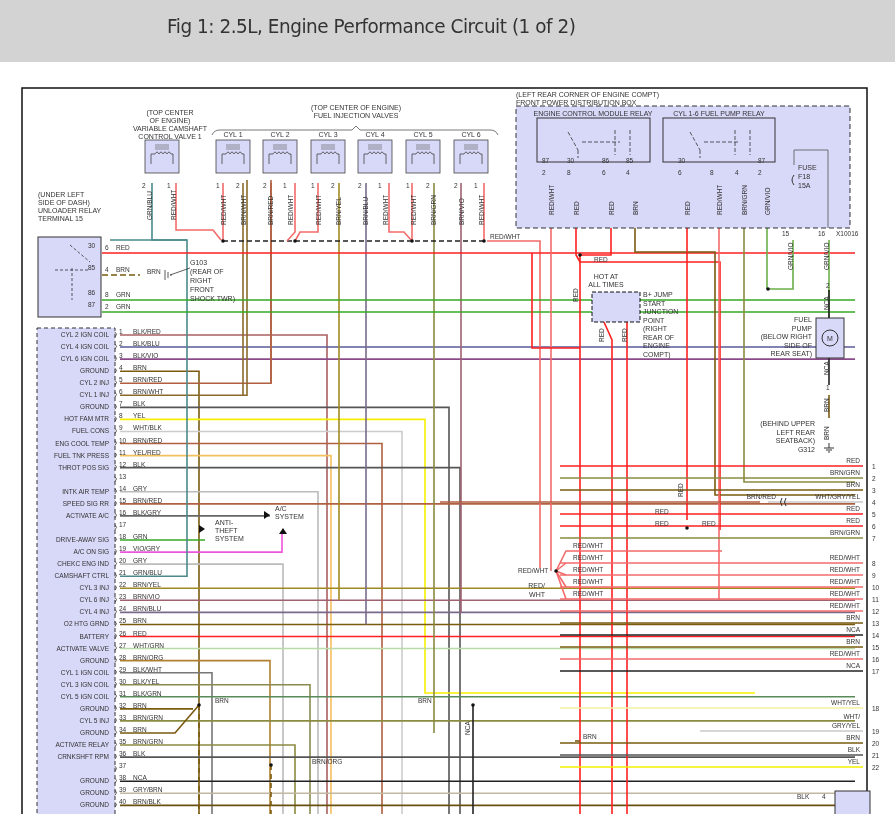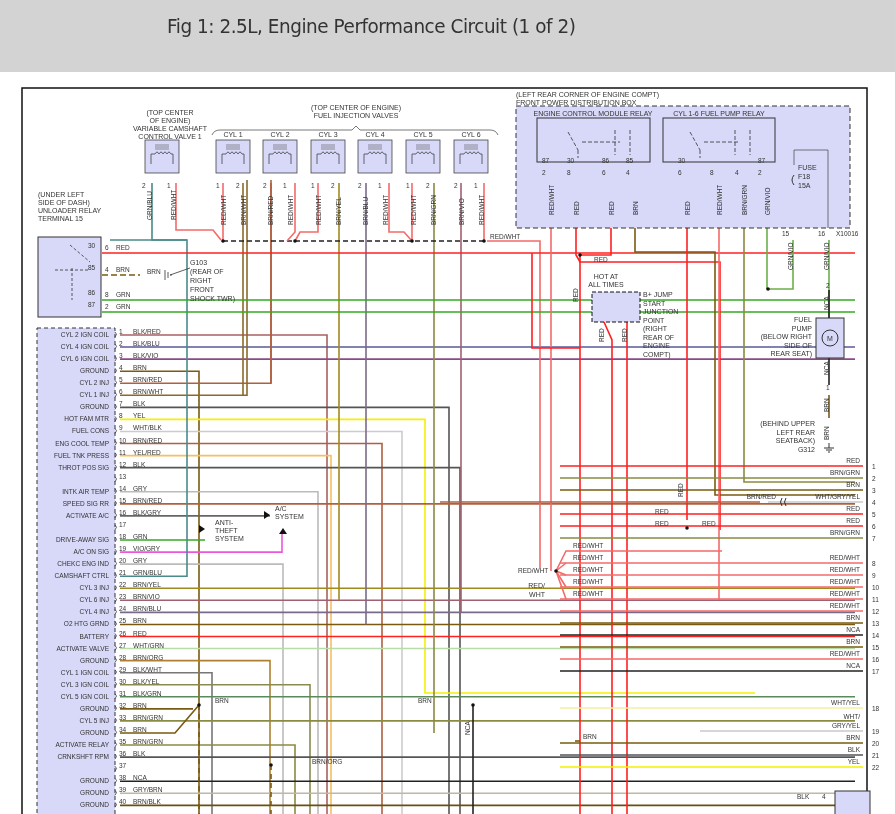--- a/index.html
+++ b/index.html
@@ -1,17 +1,17 @@
 <!DOCTYPE html>
 <html><head>
 <meta charset="utf-8">
 <style>
   html, body { margin: 0; padding: 0; background: #ffffff; }
   body { width: 895px; height: 814px; overflow: hidden; position: relative; font-family: "Liberation Sans", sans-serif; }
-  .header { position: absolute; left: 0; top: 0; width: 895px; height: 72px; background: #d3d3d3; }
+  .header { position: absolute; left: 0; top: 0; width: 895px; height: 62px; background: #d3d3d3; }
   .header-title { position: absolute; left: 167px; top: 14px; font-size: 20px; color: #333; font-family: "DejaVu Sans", sans-serif; letter-spacing: -0.5px; transform: scaleX(0.92); transform-origin: left; }
   #diagram { position: absolute; left: 0; top: 0; }
   svg text { font-family: "Liberation Sans", sans-serif; fill: #333; }
   .t7 { font-size: 7px; }
   .t6 { font-size: 6.5px; }
 </style>
 </head>
 <body>
 
 <div class="header">

